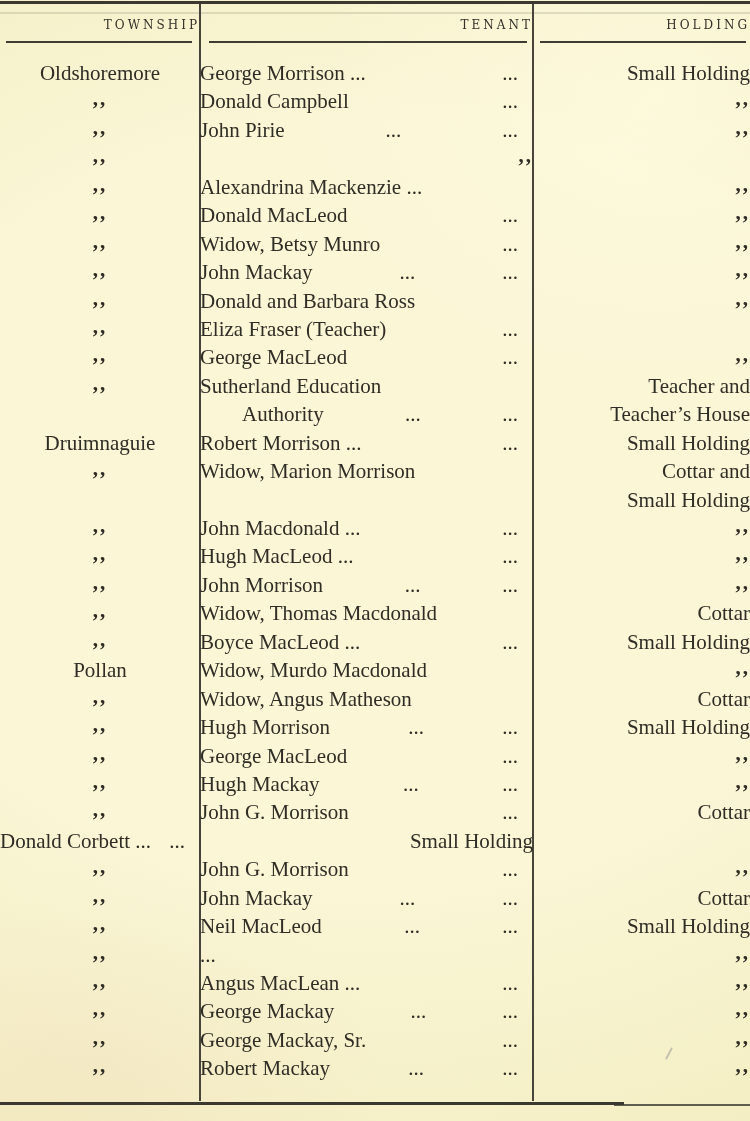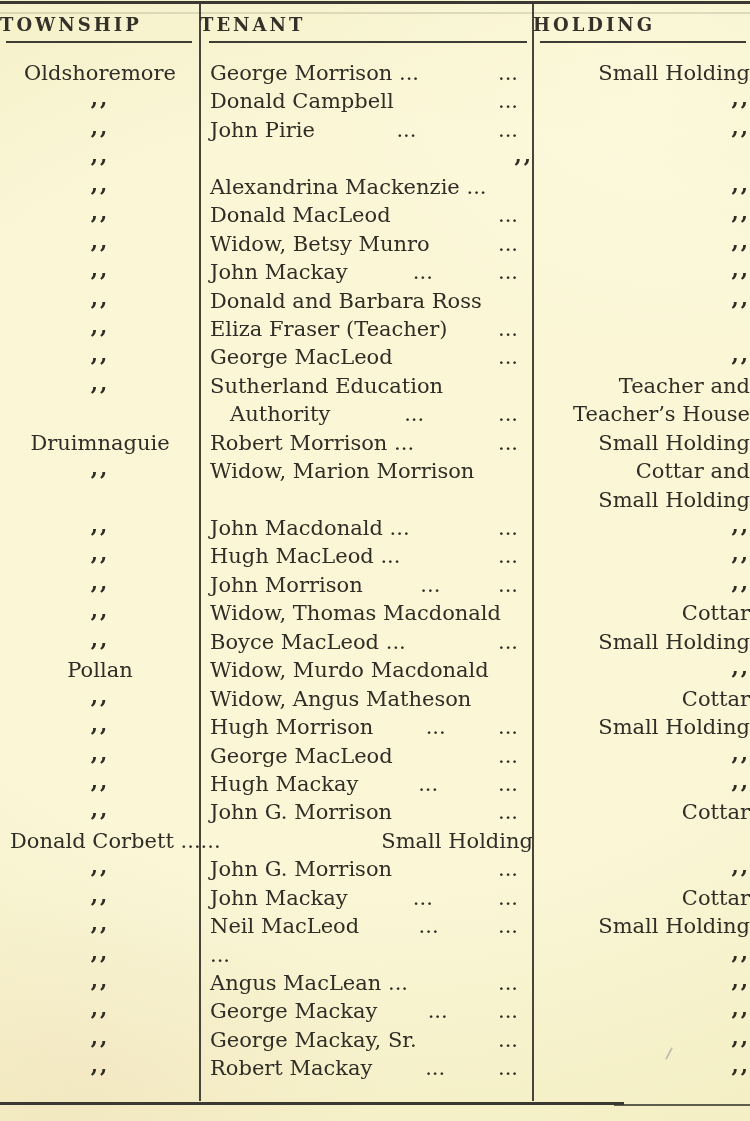--- a/index.html
+++ b/index.html
@@ -23,42 +23,42 @@
   .rule.bottom-b{top:1104px;left:614px;width:136px;height:2px;opacity:.8;}
   .vline{position:absolute;width:2px;top:4px;height:1097px;background:#47453b;}
   .vline.v1{left:199px;}
   .vline.v2{left:532px;}
   
   .header{
     position:absolute;top:12px;left:0;width:750px;height:26px;
     display:grid;grid-template-columns:200px 333px 217px;
   }
   .hcell{
-    text-align:left;line-height:26px;
-    font-size:18px;font-weight:700;letter-spacing:3px;
+    text-align:right;line-height:26px;
+    font-size:12px;font-weight:400;letter-spacing:3px;
     color:#33312a;
   }
   .hline{position:absolute;top:41px;height:2px;background:#3e3c33;}
   .hline.h1{left:6px;width:186px;}
   .hline.h2{left:209px;width:318px;}
   .hline.h3{left:540px;width:206px;}
   
   .tbody{position:absolute;top:59px;left:0;width:750px;}
   .row{
     display:grid;grid-template-columns:200px 333px 217px;
-    height:28.45px;line-height:28.45px;font-size:21px;
+    height:28.45px;line-height:28.45px;font-size:21px;font-family:Liberation Serif, serif;
   }
   .row.gap{}
   .cell{white-space:nowrap;overflow:visible;}
   .c-town{text-align:center;}
   .c-ten{
     display:flex;justify-content:space-between;
-    padding-left:10px;padding-right:15px;
-  }
-  .c-ten.indent{padding-left:30px;}
+    padding-right:15px;
+  }
+  .c-ten.indent{padding-left:42px;}
   .c-hold{text-align:right;}
   .ditto{
     font-weight:600;letter-spacing:2px;
     transform:translateY(-3px);
   }
   
   .artifact{
     position:absolute;left:668px;top:1047px;width:2px;height:13px;
     background:rgba(100,100,125,0.35);transform:rotate(28deg);border-radius:1px;
   }

